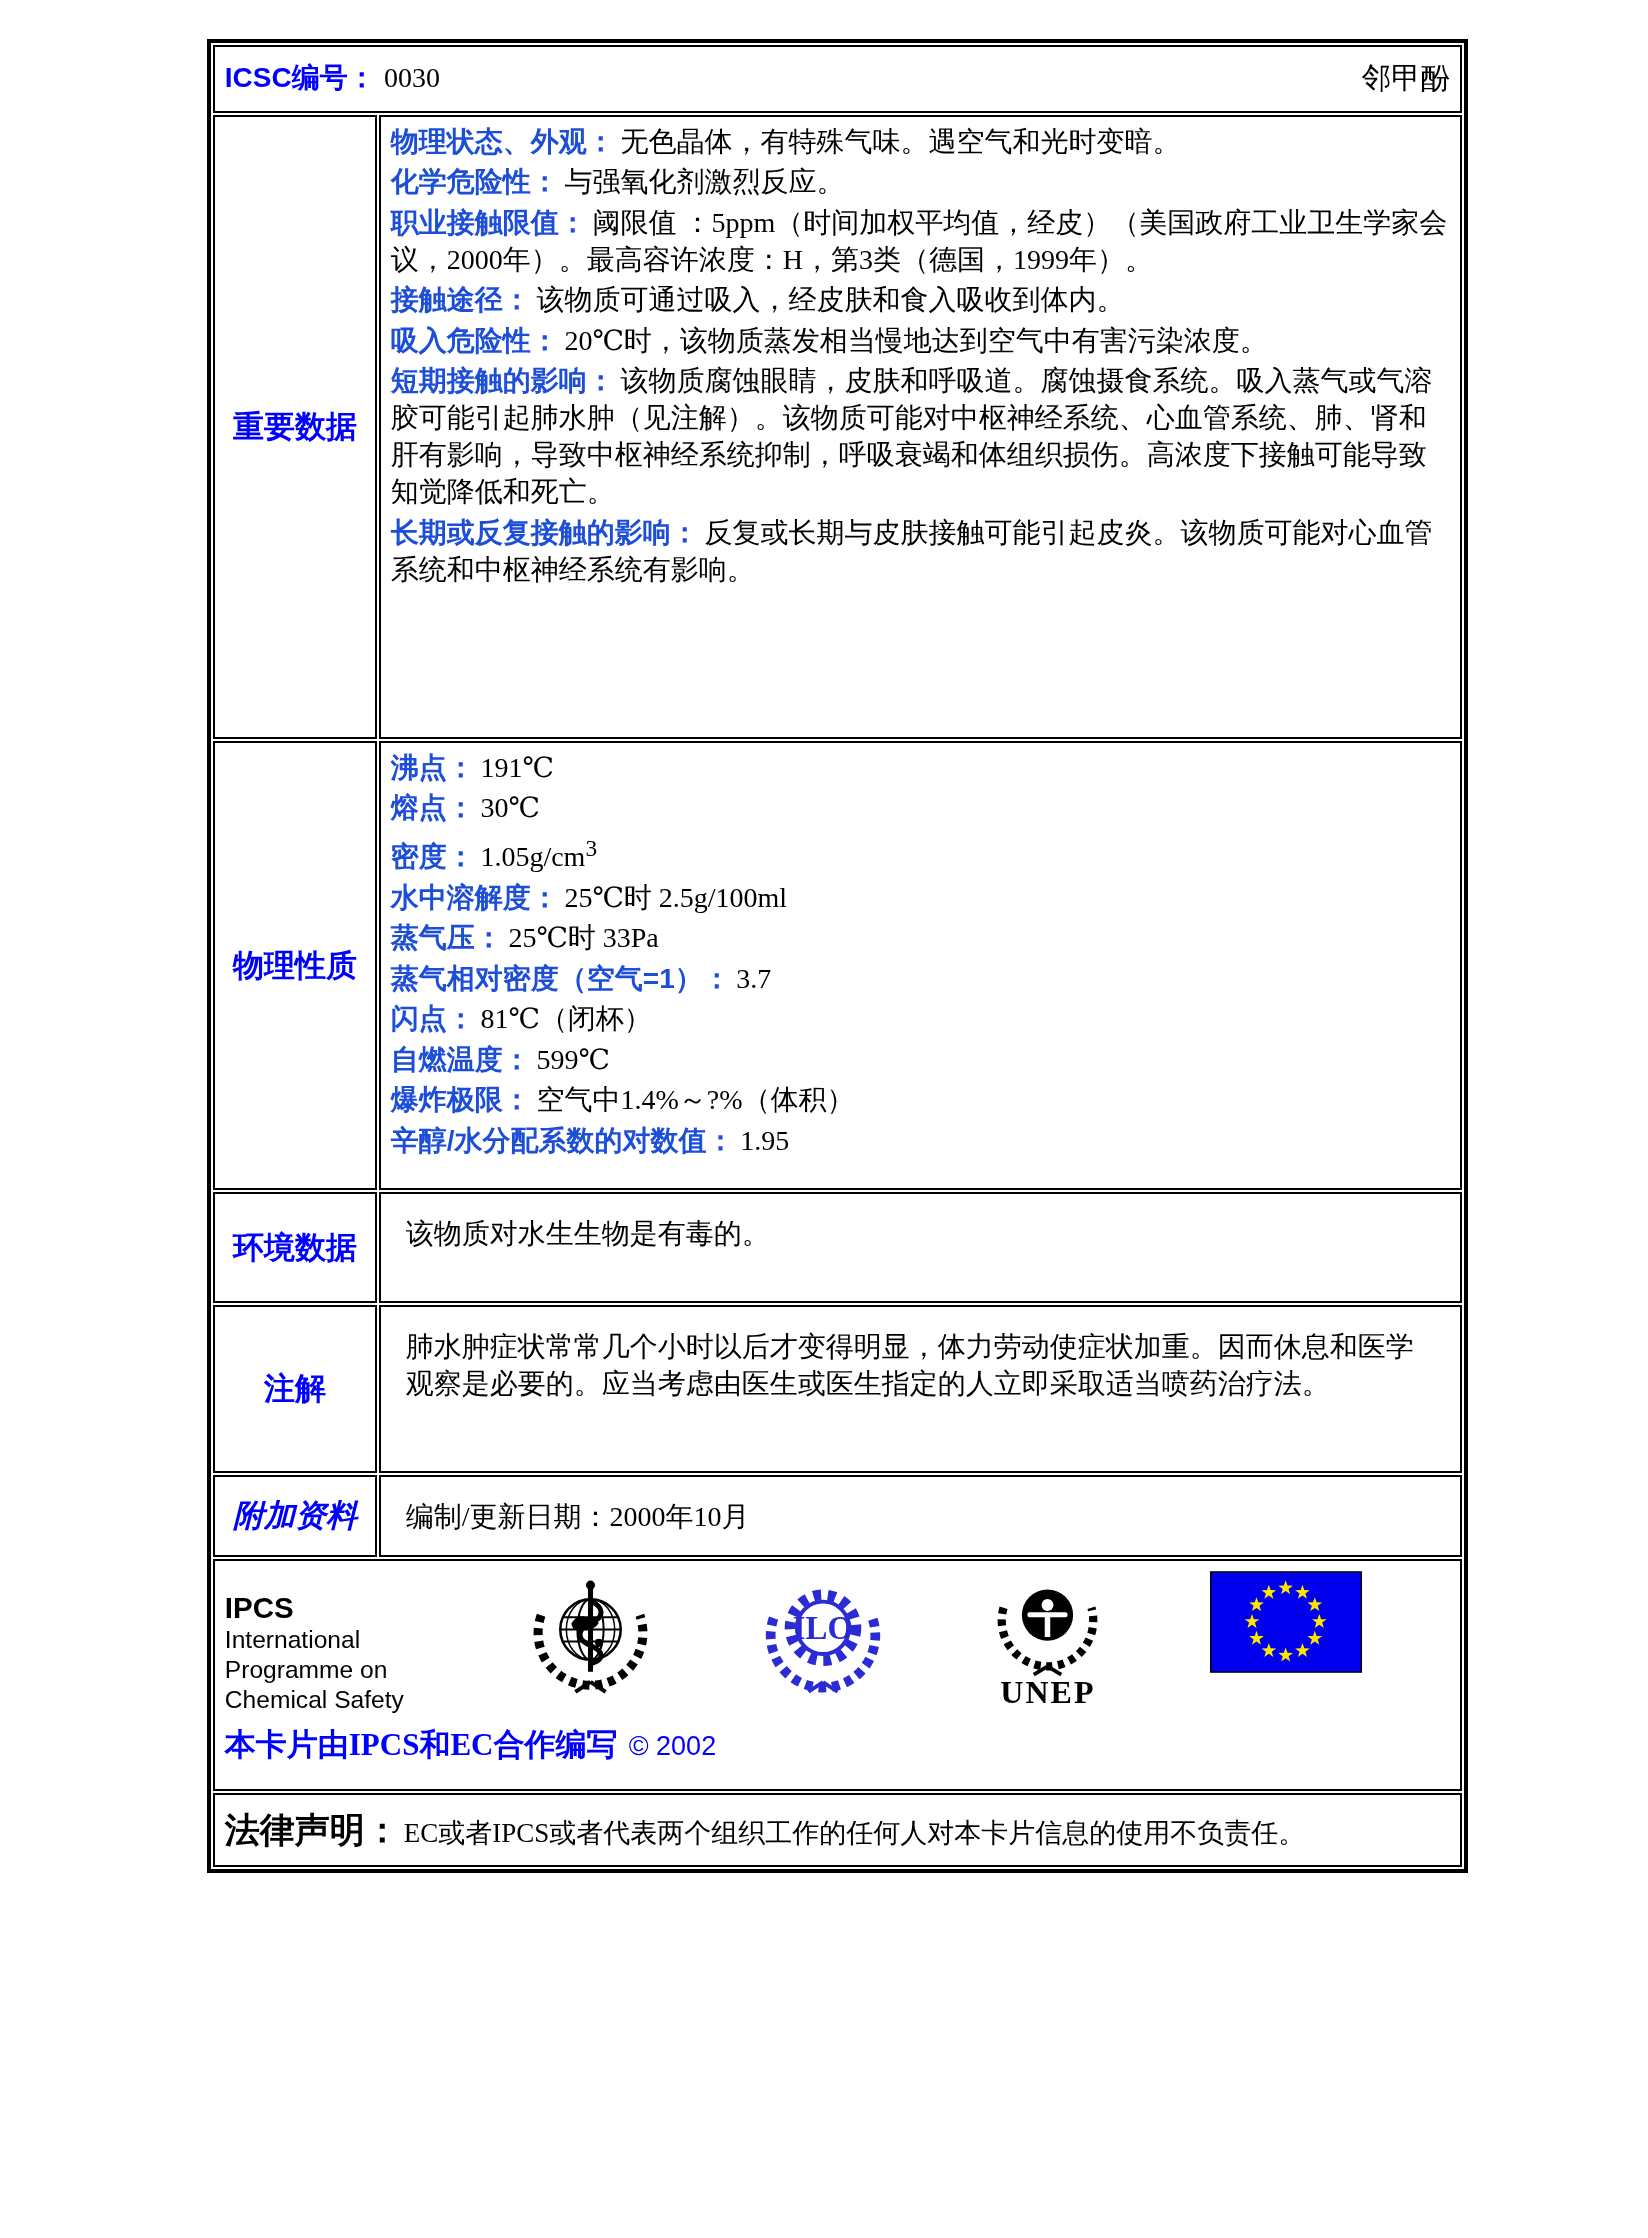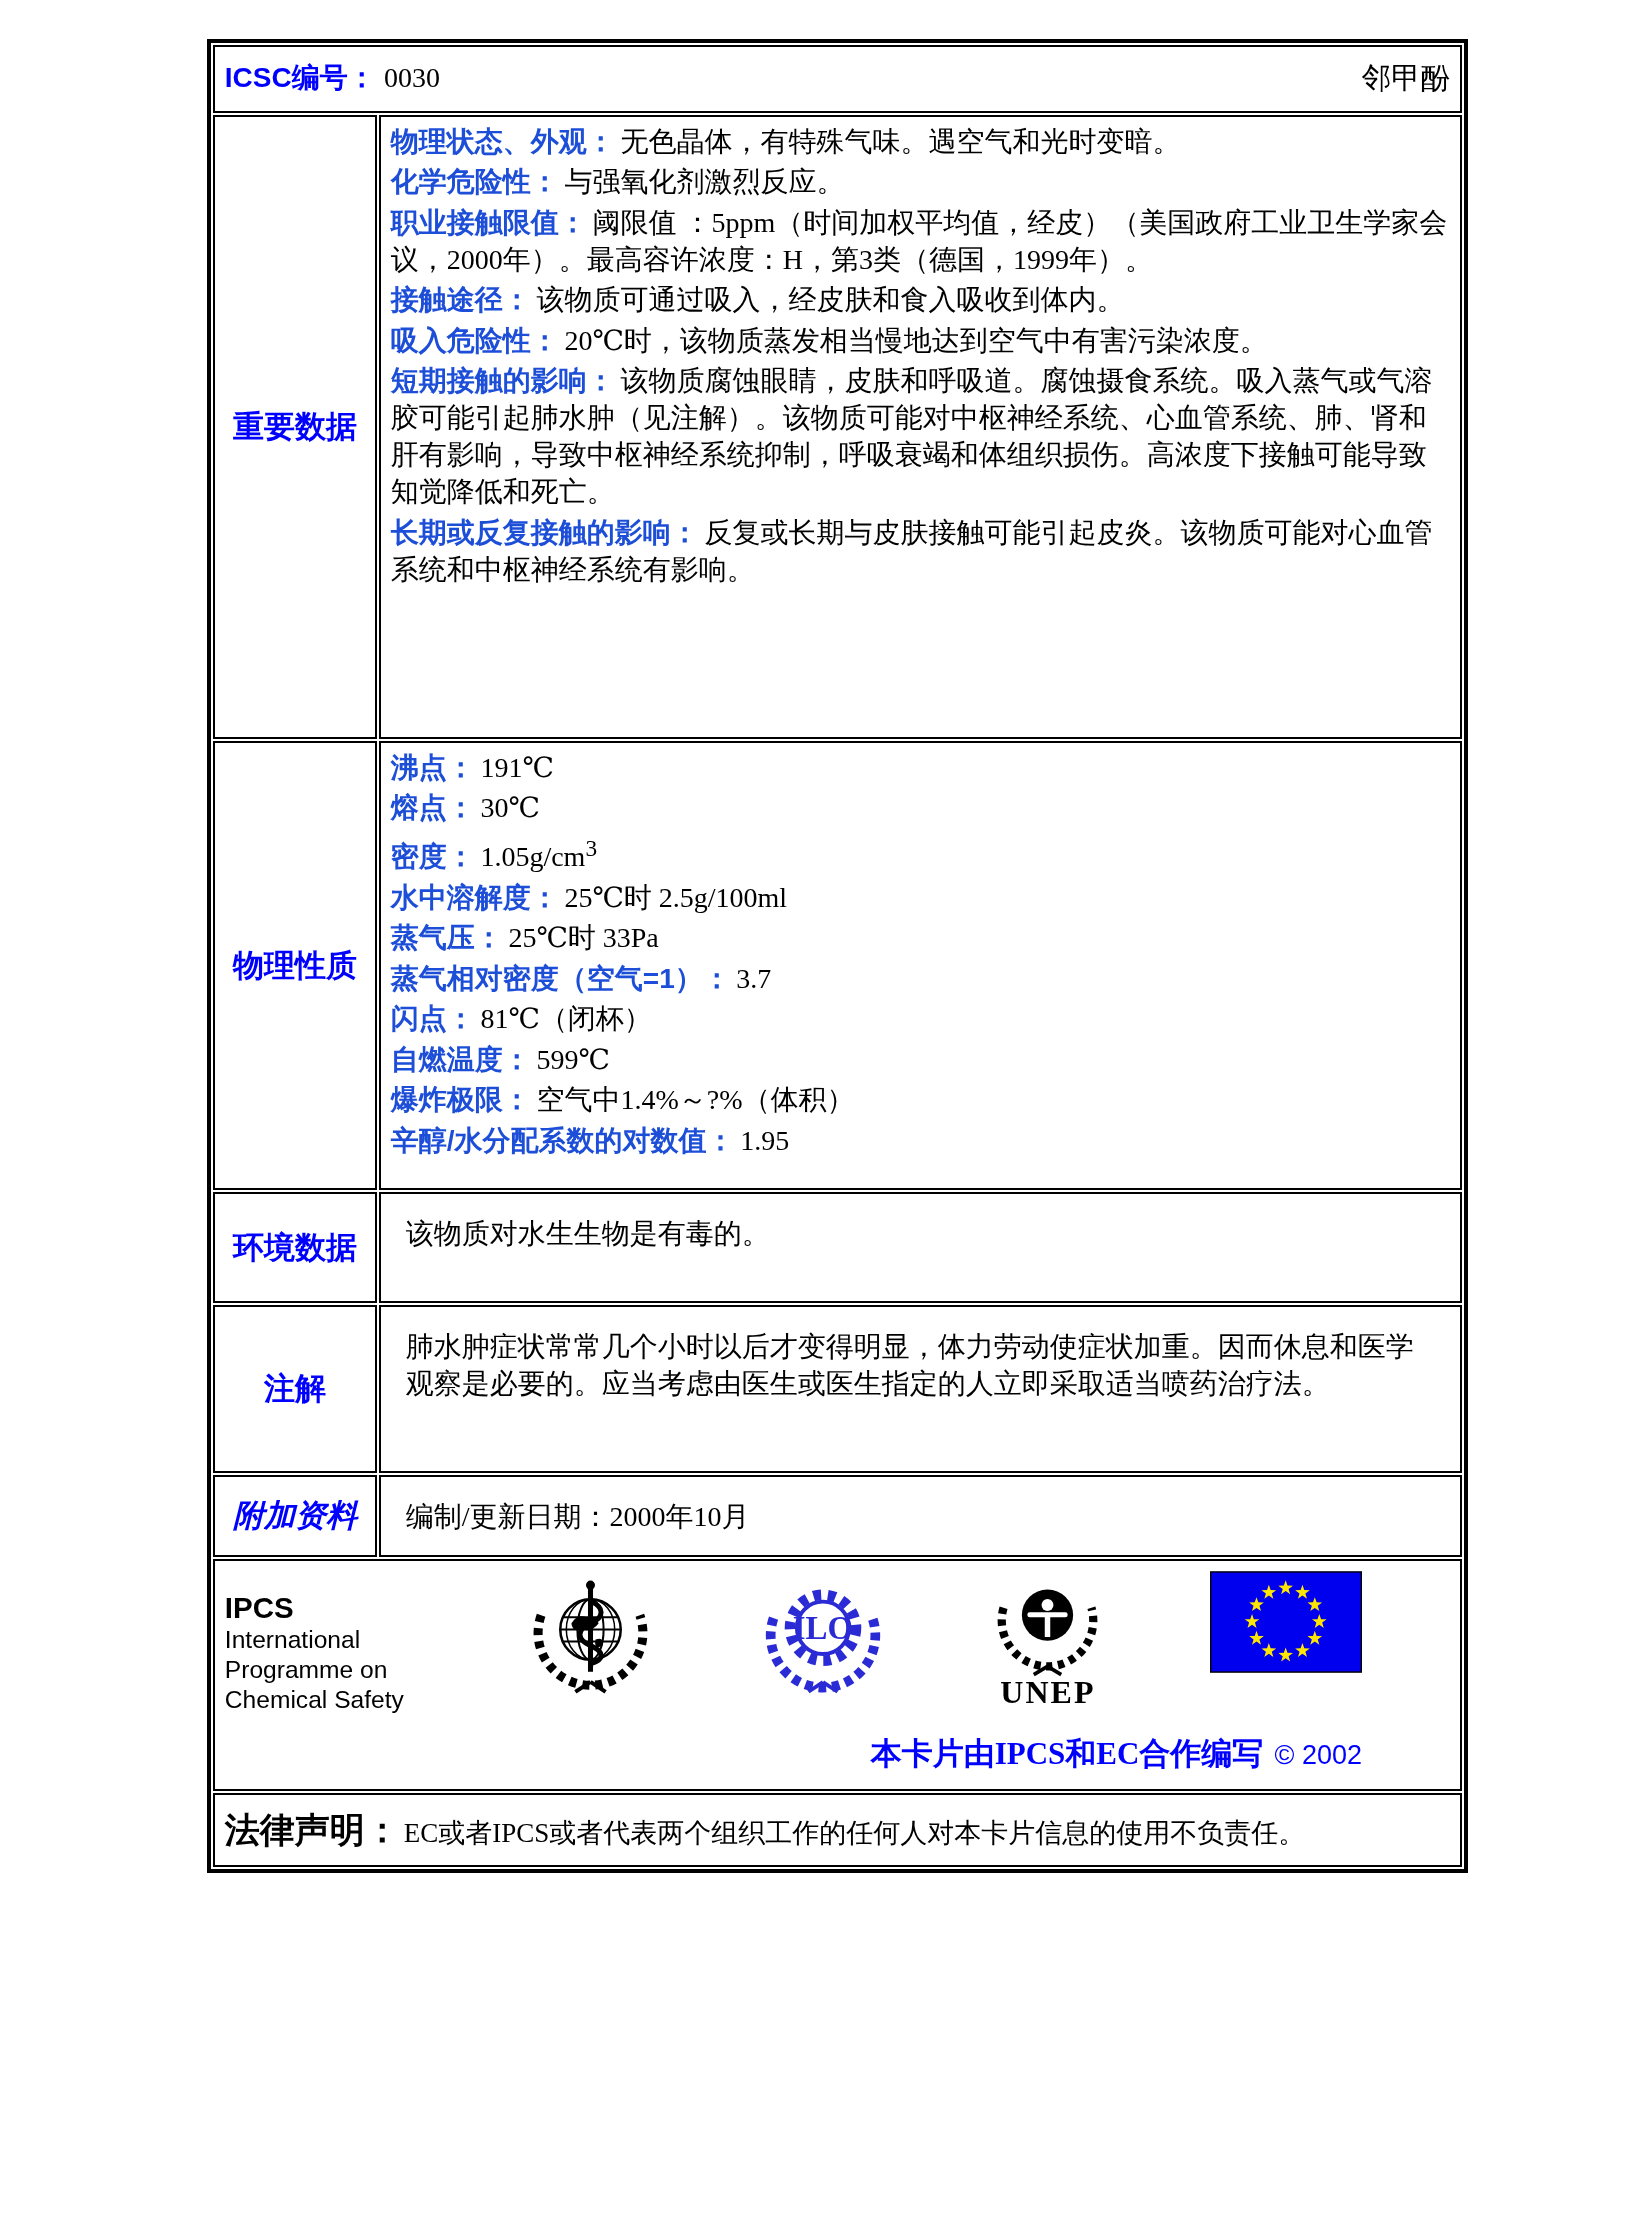--- a/index.html
+++ b/index.html
@@ -48,21 +48,21 @@
   .logos-cell{vertical-align:top;padding:9.8px 98px 7px 9.8px;height:211px;}
   .logos-row{display:flex;justify-content:space-between;align-items:flex-start;}
   .ipcs-block{font-family:"Liberation Sans","DejaVu Sans",sans-serif;padding-top:19.7px;width:197px;}
   .ipcs-acronym{font-weight:bold;font-size:29.5px;line-height:34px;}
   .ipcs-line{font-size:24.6px;line-height:30px;}
   .unep-block{text-align:center;}
   .unep-text{
     font-family:"Liberation Serif","DejaVu Serif",serif;font-weight:bold;
     font-size:32px;letter-spacing:2.1px;margin-top:-8.4px;
   }
-  .credit-line{text-align:right;margin-top:18px;color:#0000ff;}
+  .credit-line{text-align:left;margin-top:9px;color:#0000ff;}
   .credit-main{
     font-family:"Liberation Serif","DejaVu Serif",serif;
     font-weight:bold;font-size:31px;
   }
   .credit-copy{font-family:"Liberation Sans","DejaVu Sans",sans-serif;font-size:27px;margin-left:11.2px;}
   .legal-cell{vertical-align:middle;padding:7px 9.8px;height:56px;}
   .legal-label{
     font-family:Liberation Serif, serif;
     font-weight:bold;font-size:35px;margin-right:4px;
   }

